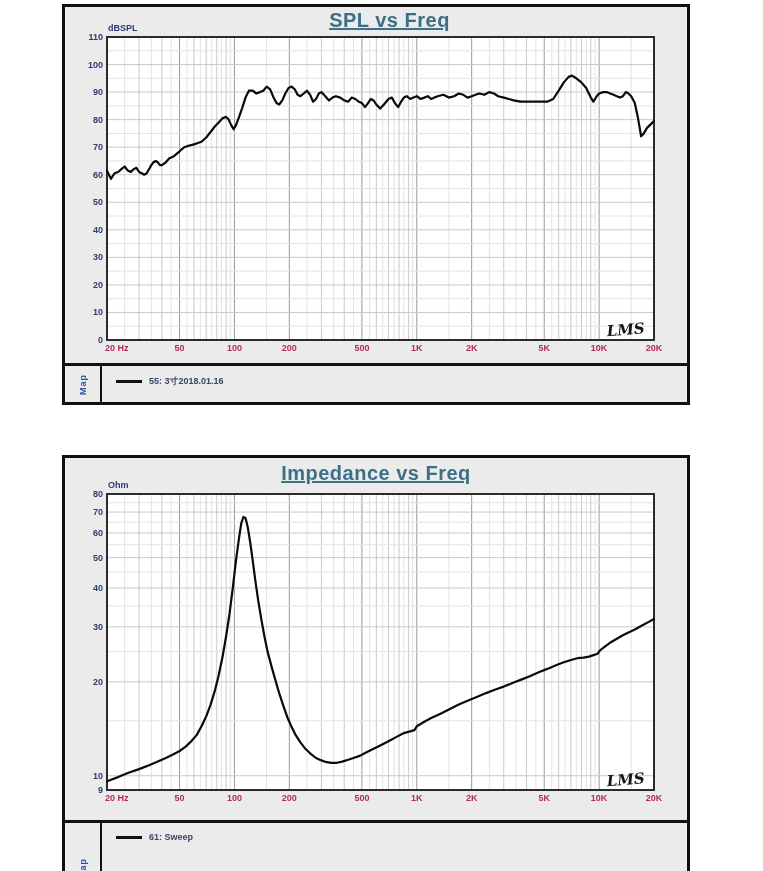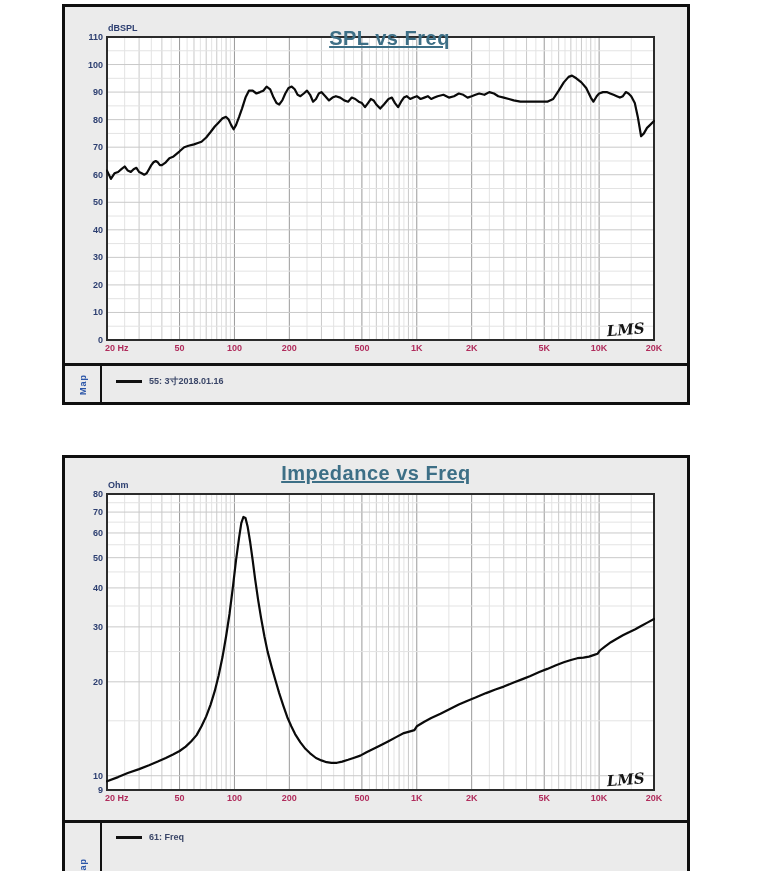--- a/index.html
+++ b/index.html
@@ -2,21 +2,21 @@
 <html><head>
 <meta charset="utf-8">
 <style>
   html,body{margin:0;padding:0;background:#ffffff;width:763px;font-family:"Liberation Sans",sans-serif;}
   .page{position:relative;width:763px;height:871px;background:#ffffff;overflow:hidden;}
   .panel{position:relative;width:628px;margin-left:62px;background:#ebebeb;border:3px solid #0f0f0f;box-sizing:border-box;}
   .panel-1{margin-top:4px;height:401px;}
   .panel-2{margin-top:50px;height:461px;}
   .panel-title{position:absolute;left:0;right:0;text-align:center;font-size:20px;font-weight:bold;
     color:#3d6f86;text-decoration:underline;letter-spacing:.5px;z-index:3;}
-  .panel-1 .panel-title{top:20px;padding-left:27px;}
+  .panel-1 .panel-title{top:2px;padding-left:27px;}
   .panel-2 .panel-title{top:4px;}
   .chart-svg{position:absolute;left:-3px;top:-3px;z-index:1;}
   .legend-row{position:absolute;left:0;right:0;bottom:0;border-top:3px solid #111;display:flex;z-index:2;background:#ebebeb;}
   .panel-1 .legend-row{top:356px;}
   .panel-2 .legend-row{top:362px;}
   .map-tab{width:35px;border-right:2px solid #111;display:flex;align-items:center;justify-content:center;}
   .map-label{writing-mode:vertical-rl;transform:rotate(180deg);font-size:9px;font-weight:bold;color:#2b55a8;letter-spacing:1px;}
   .legend-content{flex:1;display:flex;align-items:flex-start;padding:9px 0 0 14px;}
   .legend-inner{display:flex;align-items:center;}
   .legend-swatch{display:inline-block;width:26px;height:3px;background:#111;margin-right:7px;}
@@ -270,19 +270,19 @@
         <text x="46" y="33" text-anchor="start" class="unit">Ohm</text>
         <text x="583" y="328" text-anchor="end" class="lms" transform="rotate(-5 583 328)">LMS</text>
       </svg>
     <div class="legend-row">
       <div class="map-tab">
         <span class="map-label">Map</span>
       </div>
       <div class="legend-content">
         <span class="legend-inner">
           <span class="legend-swatch"></span>
-          <span class="legend-label">61: Freq</span>
+          <span class="legend-label">61: Sweep</span>
         </span>
       </div>
     </div>
   </section>
 
 </div>
 
 </body></html>

